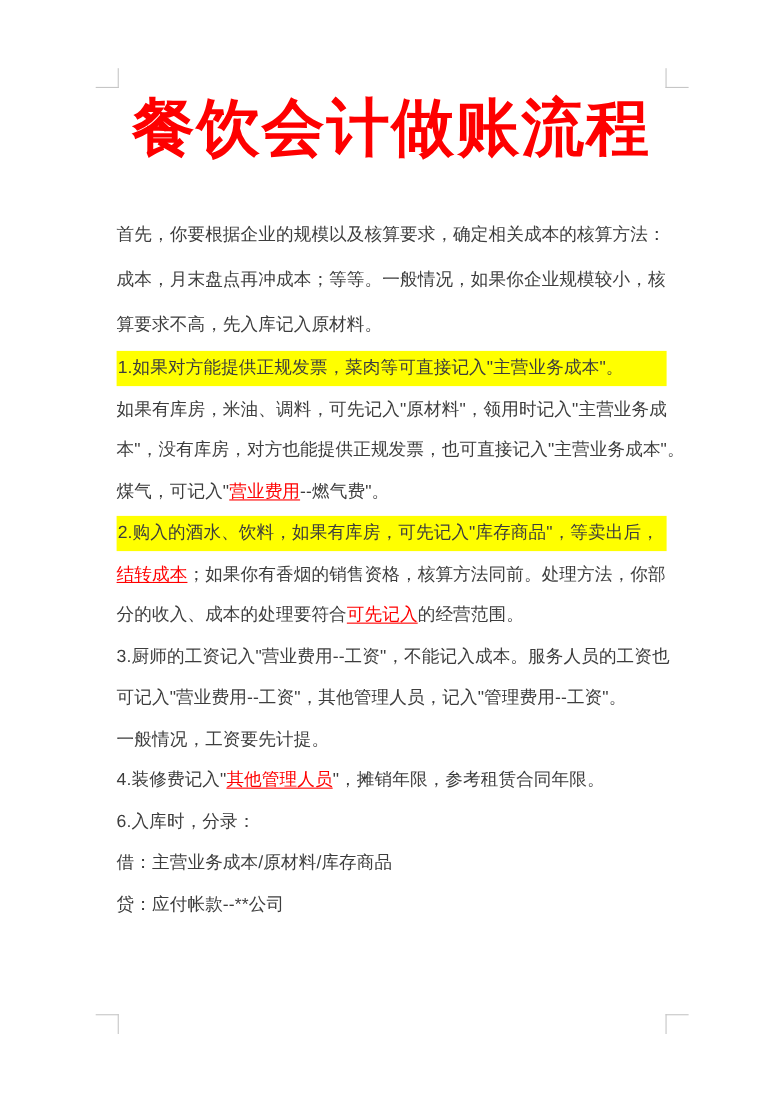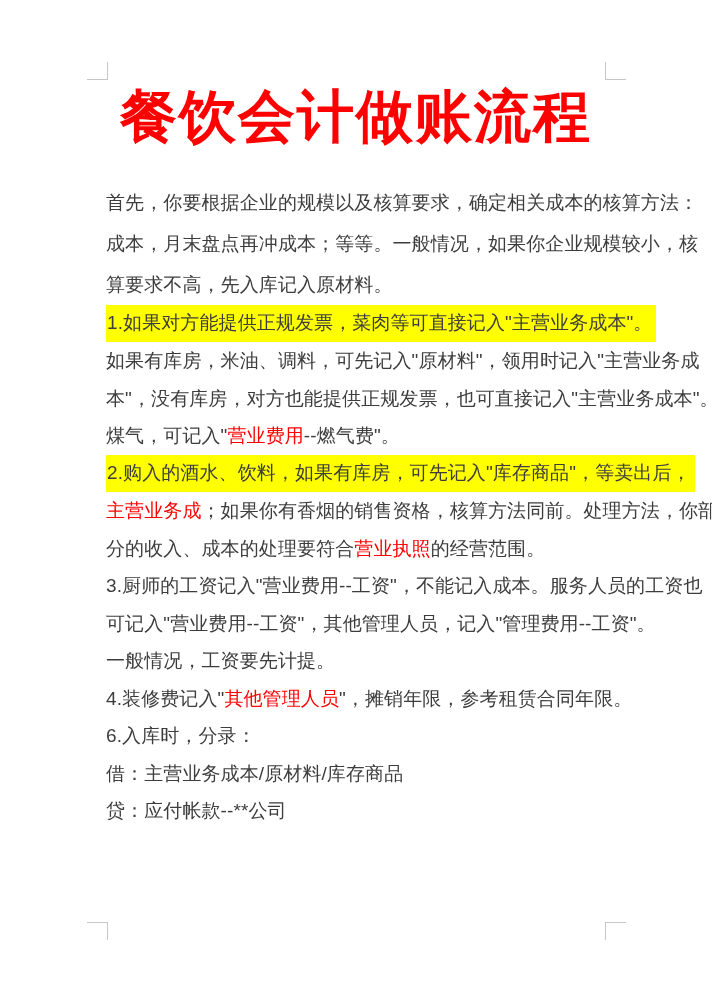--- a/index.html
+++ b/index.html
@@ -30,37 +30,37 @@
     position:absolute;left:0;top:82px;width:712px;
     margin:0;text-align:center;
     font-family:"Liberation Serif", serif;
     font-weight:700;
     font-size:57px;line-height:70px;letter-spacing:2px;
     color:var(--title-color);
     white-space:nowrap;
   }
   
   .doc-body{
-    position:absolute;left:106px;top:182px;width:500px;
+    position:absolute;left:106px;top:193px;width:500px;
     color:var(--body-color);
-    font-size:19px;
+    font-size:16px;
     letter-spacing:0.1px;
   }
   .para{margin:0;padding:0;}
   .line{
     height:37.5px;
     display:flex;align-items:center;
     white-space:nowrap;
   }
   .para-first .line{height:41px;}
   .runs{display:inline-block;}
   .hl{background:var(--hl-color);padding:5px 4px 6px 1px;}
   .hl-full{flex:1 1 auto;}
   .run{display:inline;}
-  .run.link{color:var(--link-color);text-underline-offset:2px;text-align:right;}
+  .run.link{color:var(--link-color);text-decoration:underline;text-underline-offset:2px;text-align:right;}
 </style>
 </head>
 <body>
 
 <div class="page">
   <div class="crop crop-tl"></div>
   <div class="crop crop-tr"></div>
   <div class="crop crop-bl"></div>
   <div class="crop crop-br"></div>
 
@@ -90,24 +90,24 @@
         </div>
         <div class="line">
           <span class="runs"><span class="run normal">煤气，可记入"</span><span class="run link">营业费用</span><span class="run normal">--燃气费"。</span></span>
         </div>
       </div>
       <div class="para">
         <div class="line">
           <span class="runs hl hl-full"><span class="run normal">2.购入的酒水、饮料，如果有库房，可先记入"库存商品"，等卖出后，</span></span>
         </div>
         <div class="line">
-          <span class="runs"><span class="run link">主营业务成</span><span class="run normal">；如果你有香烟的销售资格，核算方法同前。处理方法，你部</span></span>
+          <span class="runs"><span class="run link">结转成本</span><span class="run normal">；如果你有香烟的销售资格，核算方法同前。处理方法，你部</span></span>
         </div>
         <div class="line">
-          <span class="runs"><span class="run normal">分的收入、成本的处理要符合</span><span class="run link">营业执照</span><span class="run normal">的经营范围。</span></span>
+          <span class="runs"><span class="run normal">分的收入、成本的处理要符合</span><span class="run link">可先记入</span><span class="run normal">的经营范围。</span></span>
         </div>
       </div>
       <div class="para">
         <div class="line">
           <span class="runs"><span class="run normal">3.厨师的工资记入"营业费用--工资"，不能记入成本。服务人员的工资也</span></span>
         </div>
         <div class="line">
           <span class="runs"><span class="run normal">可记入"营业费用--工资"，其他管理人员，记入"管理费用--工资"。</span></span>
         </div>
         <div class="line">

